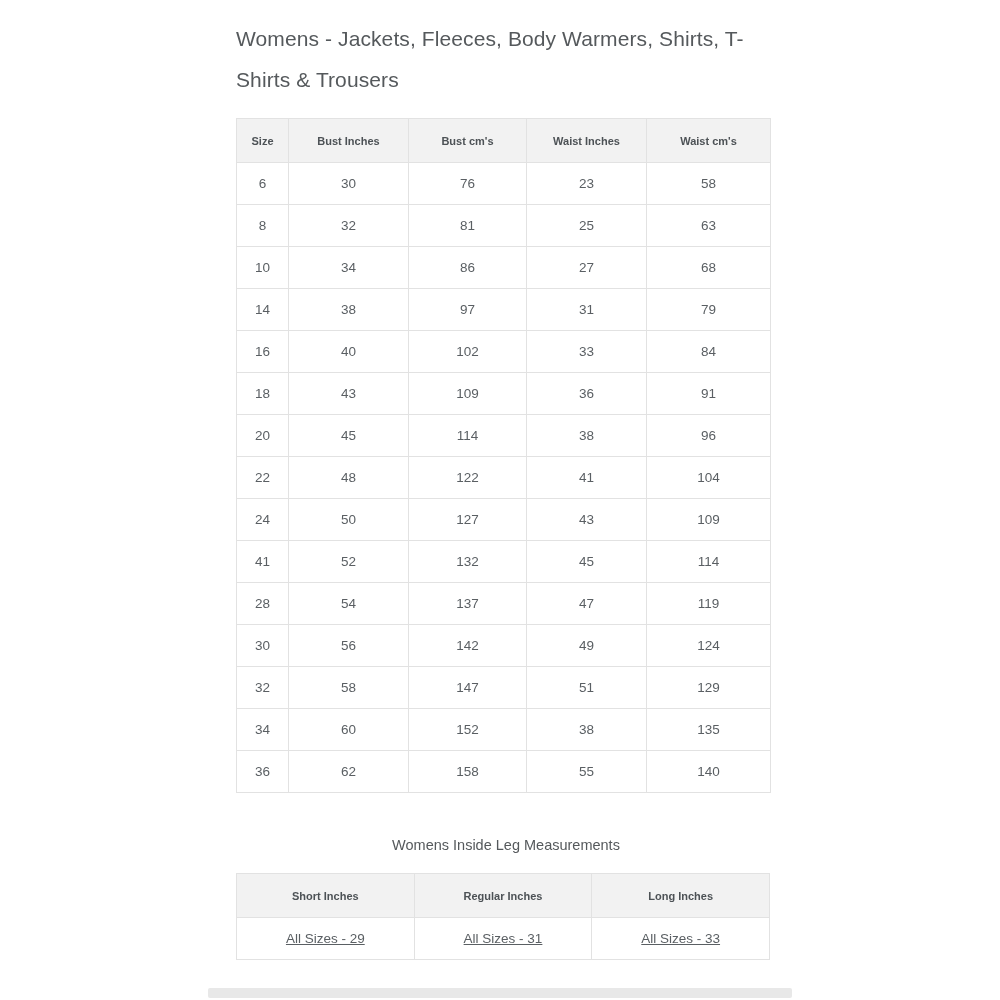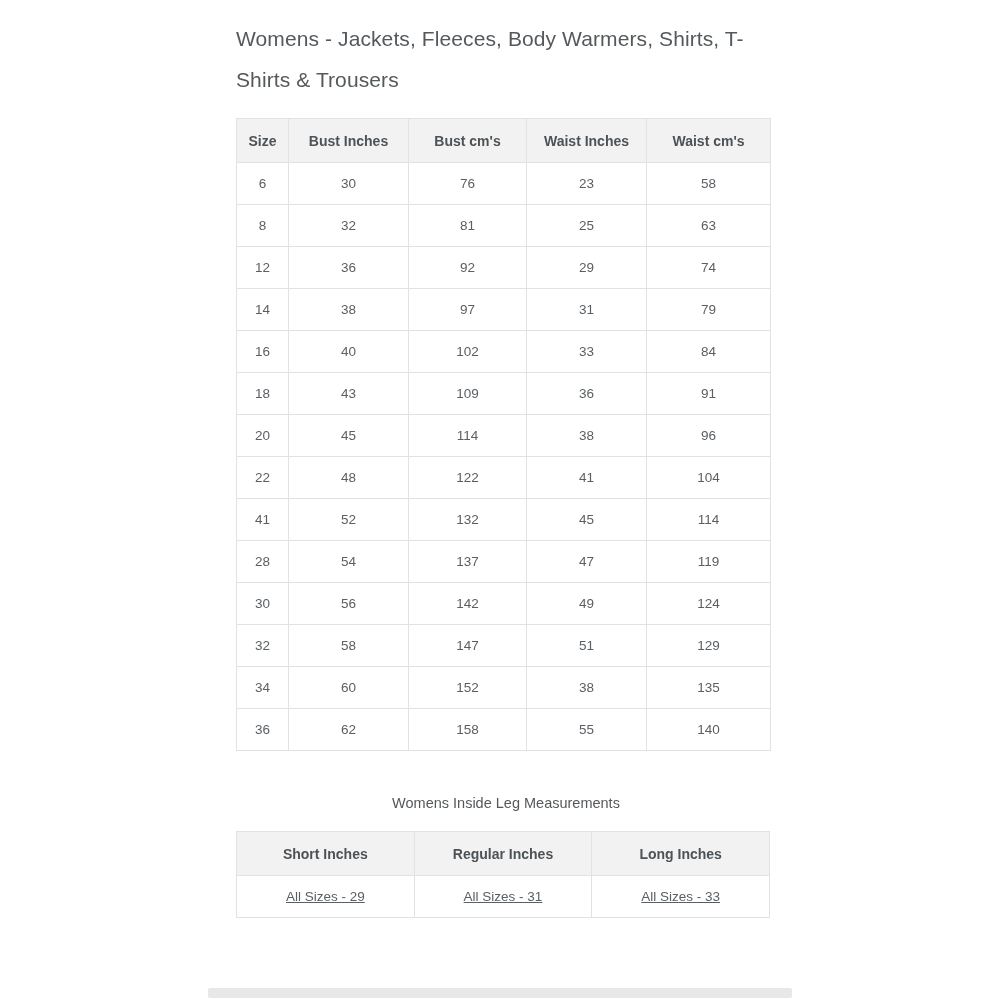--- a/index.html
+++ b/index.html
@@ -51,21 +51,21 @@
     font-size: 13.5px;
     font-weight: 400;
     padding: 0;
     height: 41px;
     vertical-align: middle;
   }
   table.size-table thead th {
     background: #f2f2f2;
     font-weight: bold;
     color: #4d5256;
-    font-size: 14px;
+    font-size: 11px;
     height: 43px;
   }
   
   .main-table { width: 534px; }
   .main-table col.c-size   { width: 52px; }
   .main-table col.c-bi     { width: 120px; }
   .main-table col.c-bc     { width: 118px; }
   .main-table col.c-wi     { width: 120px; }
   .main-table col.c-wc     { width: 124px; }
 
@@ -127,25 +127,25 @@
           <td>58</td>
         </tr>
         <tr>
           <td>8</td>
           <td>32</td>
           <td>81</td>
           <td>25</td>
           <td>63</td>
         </tr>
         <tr>
-          <td>12</td>
-          <td>36</td>
-          <td>92</td>
-          <td>29</td>
-          <td>74</td>
+          <td>10</td>
+          <td>34</td>
+          <td>86</td>
+          <td>27</td>
+          <td>68</td>
         </tr>
         <tr>
           <td>14</td>
           <td>38</td>
           <td>97</td>
           <td>31</td>
           <td>79</td>
         </tr>
         <tr>
           <td>16</td>
@@ -167,20 +167,27 @@
           <td>114</td>
           <td>38</td>
           <td>96</td>
         </tr>
         <tr>
           <td>22</td>
           <td>48</td>
           <td>122</td>
           <td>41</td>
           <td>104</td>
+        </tr>
+        <tr>
+          <td>24</td>
+          <td>50</td>
+          <td>127</td>
+          <td>43</td>
+          <td>109</td>
         </tr>
         <tr>
           <td>41</td>
           <td>52</td>
           <td>132</td>
           <td>45</td>
           <td>114</td>
         </tr>
         <tr>
           <td>28</td>

